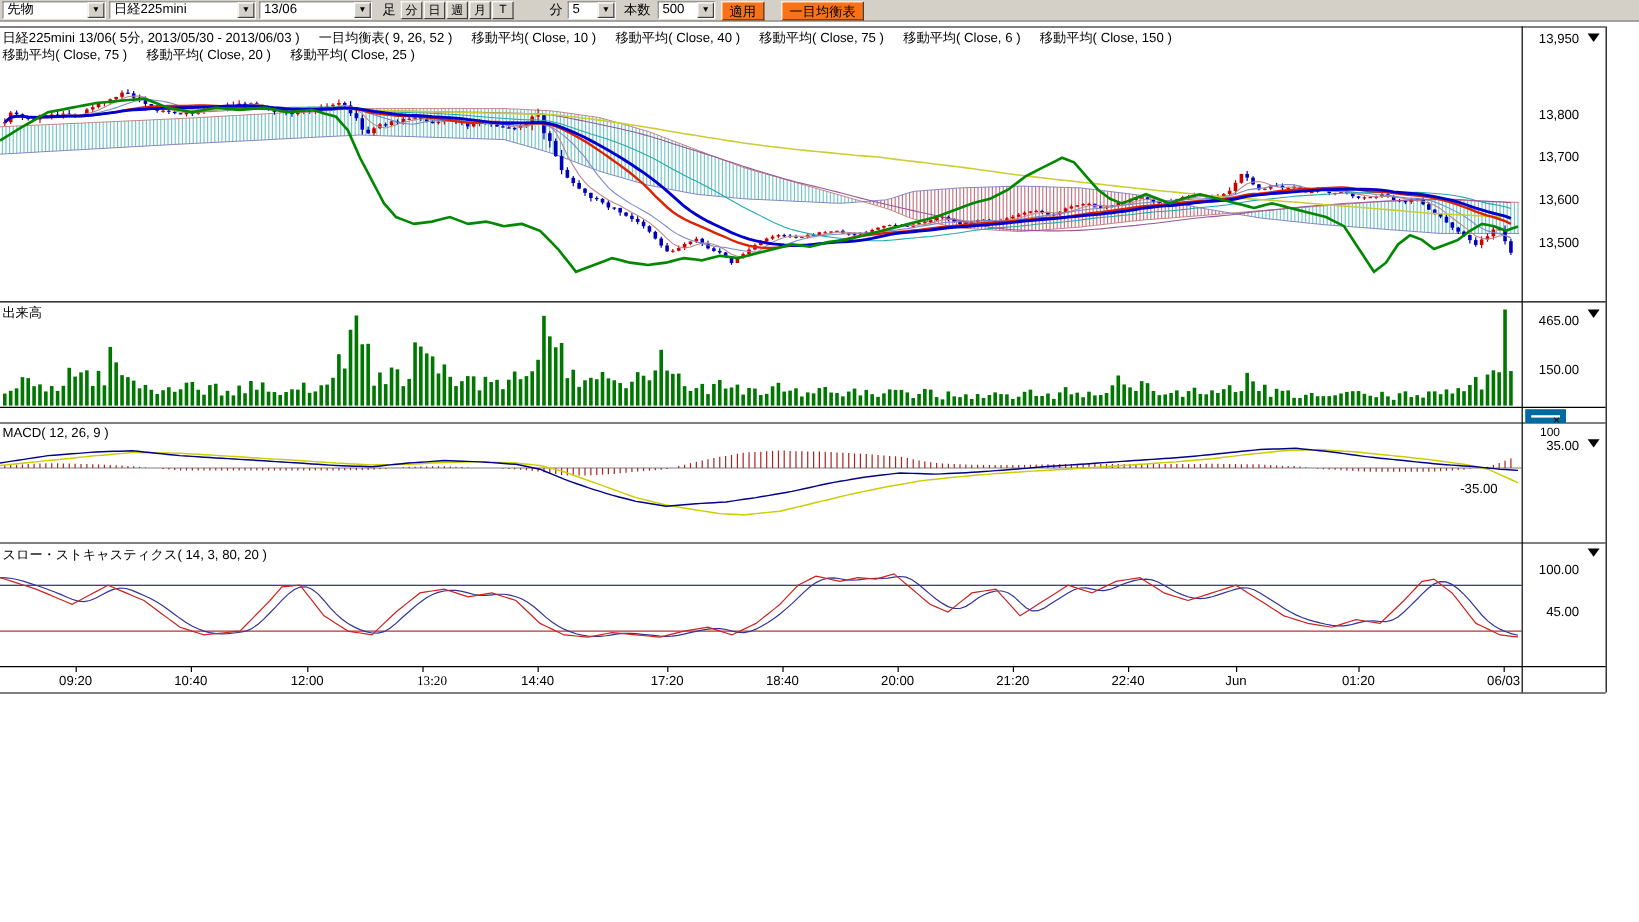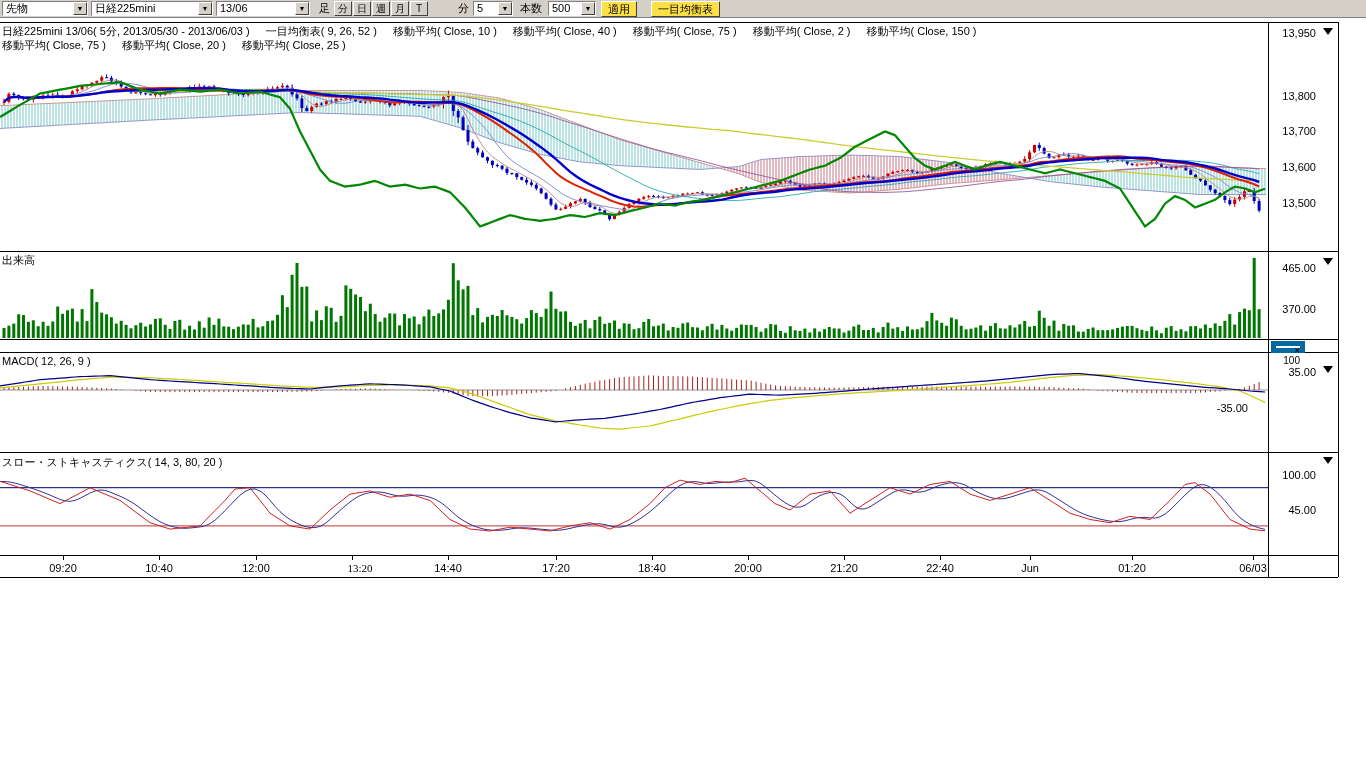--- a/index.html
+++ b/index.html
@@ -3,21 +3,21 @@
 <meta charset="utf-8">
 <style>
   *{margin:0;padding:0;box-sizing:border-box}
   html,body{background:#fff;font-family:"Liberation Sans","DejaVu Sans",sans-serif;}
   #screen{position:relative;width:1366px;height:584px;overflow:hidden;background:#fff}
   #toolbar{position:absolute;left:0;top:0;width:1366px;height:18px;background:#d4d0c8;display:flex;align-items:center;padding:1px 2px;border-bottom:1px solid #808080;z-index:3;font-size:11px}
   .combo{display:flex;align-items:stretch;background:#fff;border:1px solid;border-color:#808080 #fff #fff #808080;height:15px;margin-right:3px}
   .combo .ct{flex:1;padding:0 3px;font-size:11px;line-height:13px;white-space:nowrap;overflow:hidden}
   .combo .cb{width:14px;background:#d4d0c8;border:1px solid;border-color:#fff #404040 #404040 #fff;display:flex;align-items:center;justify-content:center;font-size:7px;color:#000}
   .tlabel{font-size:11px;color:#000;white-space:nowrap}
-  .tbtn{font-size:11px;height:16px;padding:0 6px;background:#fde047;border:1px solid;border-color:#fff #404040 #404040 #fff;white-space:nowrap;color:#000}
+  .tbtn{font-size:11px;height:16px;padding:0 6px;background:#f97316;border:1px solid;border-color:#fff #404040 #404040 #fff;white-space:nowrap;color:#000}
   .minibtn{width:18px;height:15px;font-size:10px;background:#d4d0c8;border:1px solid;border-color:#fff #404040 #404040 #fff;display:flex;align-items:center;justify-content:center;color:#000}
   #bar-type-group{display:flex;gap:1px;margin-left:4px}
   #chart-svg{position:absolute;left:0;top:0;z-index:1}
   .hdr-row{position:absolute;left:2px;display:flex;gap:16px;font-size:11px;white-space:nowrap;z-index:2;color:#000}
   .hdr-item{white-space:nowrap}
   .pane-label{position:absolute;left:2px;font-size:11px;z-index:2;color:#000;white-space:nowrap;background:rgba(255,255,255,.6)}
   .axis-label{position:absolute;width:46px;text-align:right;font-size:11px;z-index:2;color:#000}
   .time-label{position:absolute;font-size:11px;z-index:2;color:#000;transform:translateX(-50%);white-space:nowrap}
   #mult-box{position:absolute;left:1271px;top:341px;width:34px;height:12px;border:5px solid #0369a1;font-size:10px;line-height:10px;text-align:right;background:#fff;z-index:2;color:#000}
   .tri-btn{position:absolute;left:1323px;width:0;height:0;border-left:5px solid transparent;border-right:5px solid transparent;border-top:7px solid #000;z-index:2;cursor:pointer}
@@ -1538,42 +1538,42 @@
     <button class="tbtn" style="margin-left:2px">適用</button>
     <button class="tbtn" style="margin-left:14px">一目均衡表</button>
   </div>
 
   <div class="hdr-row" style="top:24px" id="hdr-row1">
     <span class="hdr-item">日経225mini 13/06( 5分, 2013/05/30 - 2013/06/03 )</span>
   <span class="hdr-item">一目均衡表( 9, 26, 52 )</span>
       <span class="hdr-item">移動平均( Close, 10 )</span>
       <span class="hdr-item">移動平均( Close, 40 )</span>
       <span class="hdr-item">移動平均( Close, 75 )</span>
-      <span class="hdr-item">移動平均( Close, 2 )</span>
+      <span class="hdr-item">移動平均( Close, 6 )</span>
       <span class="hdr-item">移動平均( Close, 150 )</span>
     </div>
   <div class="hdr-row" style="top:38px" id="hdr-row2">
       <span class="hdr-item">移動平均( Close, 75 )</span>
       <span class="hdr-item">移動平均( Close, 20 )</span>
       <span class="hdr-item">移動平均( Close, 25 )</span>
     </div>
 
   <div class="pane-label" style="top:253px">出来高</div>
   <div class="pane-label" style="top:355px">MACD( 12, 26, 9 )</div>
   <div class="pane-label" style="top:455px">スロー・ストキャスティクス( 14, 3, 80, 20 )</div>
 
   <div id="mult-box">× 100</div>
 
 <span class="axis-label" style="top:27px;left:1270px;">13,950</span>
     <span class="axis-label" style="top:90px;left:1270px;">13,800</span>
     <span class="axis-label" style="top:125px;left:1270px;">13,700</span>
     <span class="axis-label" style="top:161px;left:1270px;">13,600</span>
     <span class="axis-label" style="top:197px;left:1270px;">13,500</span>
     <span class="axis-label" style="top:262px;left:1270px;">465.00</span>
-    <span class="axis-label" style="top:303px;left:1270px;">370.00</span>
+    <span class="axis-label" style="top:303px;left:1270px;">150.00</span>
     <span class="axis-label" style="top:366px;left:1270px;">35.00</span>
     <span class="axis-label" style="top:402px;left:1202px;">-35.00</span>
     <span class="axis-label" style="top:469px;left:1270px;">100.00</span>
     <span class="axis-label" style="top:504px;left:1270px;">45.00</span>
     <span class="time-label" style="top:562px;left:63px;">09:20</span>
     <span class="time-label" style="top:562px;left:159px;">10:40</span>
     <span class="time-label" style="top:562px;left:256px;">12:00</span>
     <span class="time-label" style="top:562px;left:360px;font-family:Liberation Serif, serif;">13:20</span>
     <span class="time-label" style="top:562px;left:448px;">14:40</span>
     <span class="time-label" style="top:562px;left:556px;">17:20</span>

